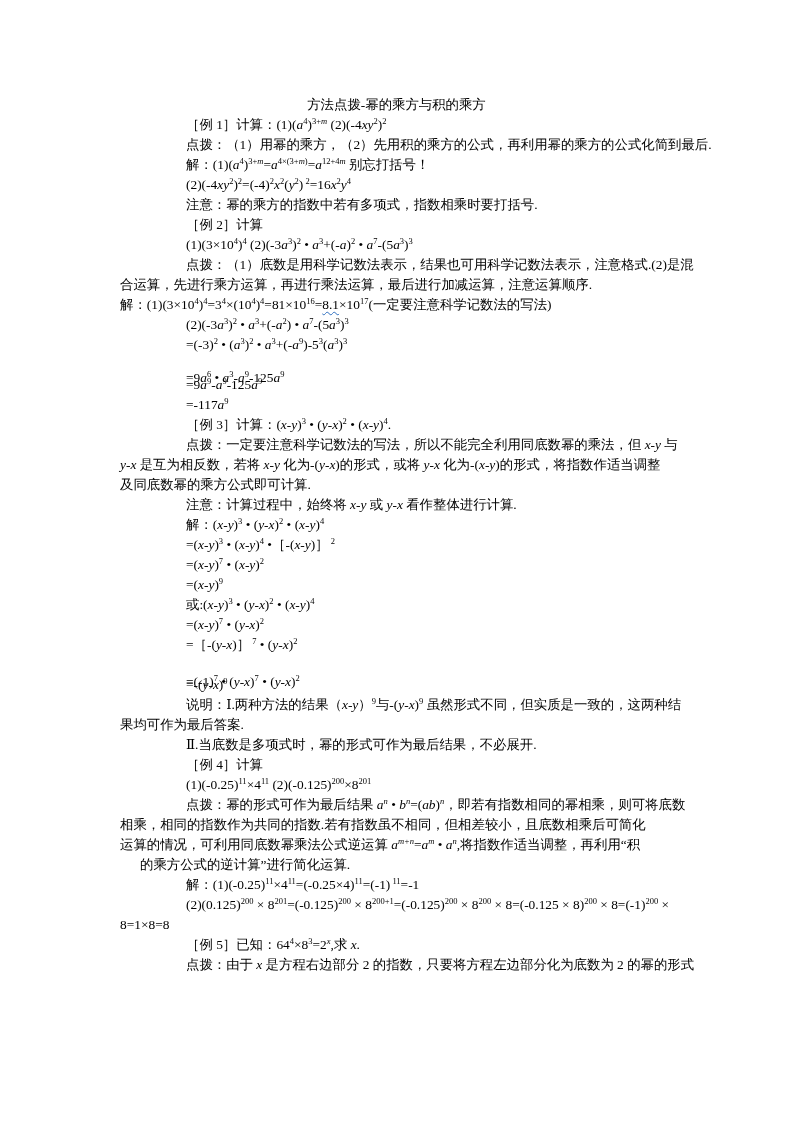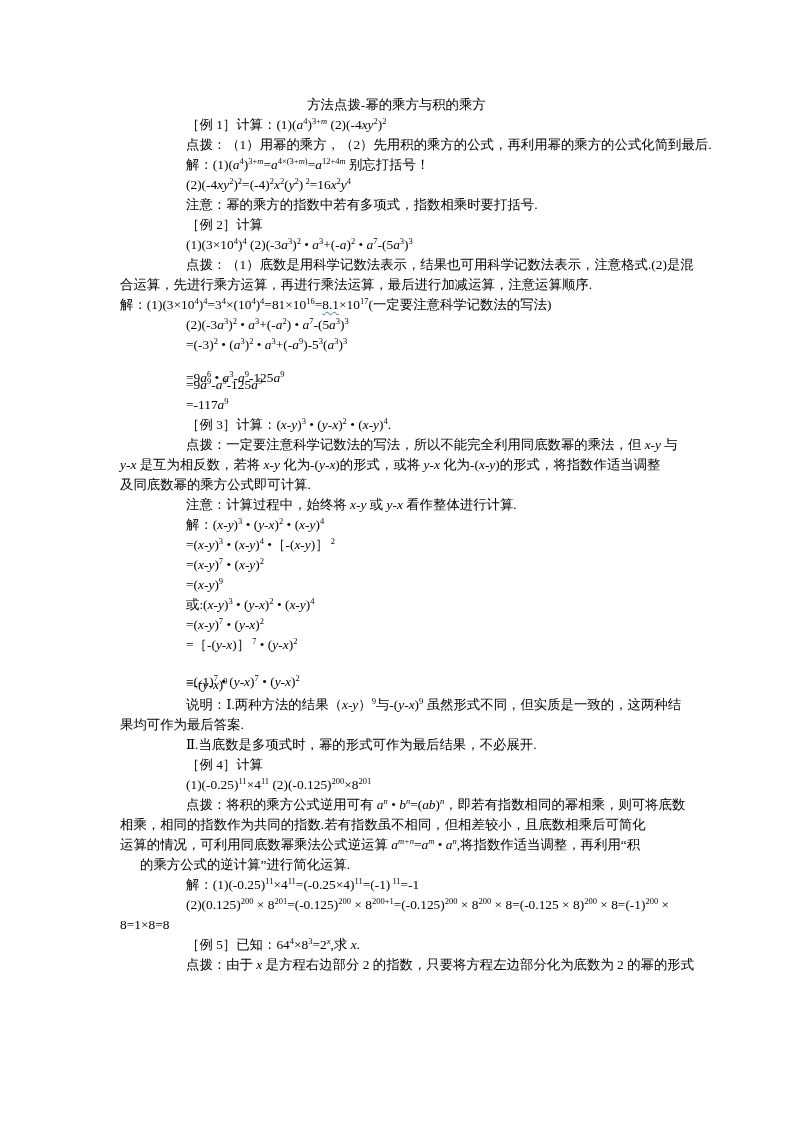--- a/index.html
+++ b/index.html
@@ -46,21 +46,21 @@
       <div class="line indent" style="top: 597px;"><span>或:(</span><i>x-y</i><span>)</span><sup>3</sup><span> • (</span><i>y-x</i><span>)</span><sup>2</sup><span> • (</span><i>x-y</i><span>)</span><sup>4</sup></div>
       <div class="line indent" style="top: 617px;"><span>=(</span><i>x-y</i><span>)</span><sup>7</sup><span> • (</span><i>y-x</i><span>)</span><sup>2</sup></div>
       <div class="line indent" style="top: 637px;"><span>=［-(</span><i>y-x</i><span>)］</span><sup> 7</sup><span> • (</span><i>y-x</i><span>)</span><sup>2</sup></div>
       <div class="line indent" style="top: 674px;"><span>=(-1)</span><sup>7</sup><span> • (</span><i>y-x</i><span>)</span><sup>7</sup><span> • (</span><i>y-x</i><span>)</span><sup>2</sup></div>
       <div class="line indent" style="top: 677px;"><span>=-(</span><i>y-x</i><span>)</span><sup>9</sup></div>
       <div class="line indent" style="top: 697px;"><span>说明：Ⅰ.两种方法的结果（</span><i>x-y</i><span>）</span><sup>9</sup><span>与-(</span><i>y-x</i><span>)</span><sup>9</sup><span> 虽然形式不同，但实质是一致的，这两种结</span></div>
       <div class="line" style="top: 717px;"><span>果均可作为最后答案.</span></div>
       <div class="line indent" style="top: 737px;"><span>Ⅱ.当底数是多项式时，幂的形式可作为最后结果，不必展开.</span></div>
       <div class="line indent" style="top: 757px;"><span>［例 4］计算</span></div>
       <div class="line indent" style="top: 777px;"><span>(1)(-0.25)</span><sup>11</sup><span>×4</span><sup>11</sup><span>      (2)(-0.125)</span><sup>200</sup><span>×8</span><sup>201</sup></div>
-      <div class="line indent" style="top: 797px;"><span>点拨：将积的乘方公式逆用可有 </span><i>a</i><sup style="font-style: italic;">n</sup><span> • </span><i>b</i><sup style="font-style: italic;">n</sup><span>=(</span><i>ab</i><span>)</span><sup style="font-style: italic;">n</sup><span>，即若有指数相同的幂相乘，则可将底数</span></div>
+      <div class="line indent" style="top: 797px;"><span>点拨：幂的形式可作为最后结果 </span><i>a</i><sup style="font-style: italic;">n</sup><span> • </span><i>b</i><sup style="font-style: italic;">n</sup><span>=(</span><i>ab</i><span>)</span><sup style="font-style: italic;">n</sup><span>，即若有指数相同的幂相乘，则可将底数</span></div>
       <div class="line" style="top: 817px;"><span>相乘，相同的指数作为共同的指数.若有指数虽不相同，但相差较小，且底数相乘后可简化</span></div>
       <div class="line" style="top: 837px;"><span>运算的情况，可利用同底数幂乘法公式逆运算 </span><i>a</i><sup style="font-style: italic;">m+n</sup><span>=</span><i>a</i><sup style="font-style: italic;">m</sup><span> • </span><i>a</i><sup style="font-style: italic;">n</sup><span>,将指数作适当调整，再利用“积</span></div>
       <div class="line" style="top: 857px; padding-left: 20px;"><span>的乘方公式的逆计算”进行简化运算.</span></div>
       <div class="line indent" style="top: 877px;"><span>解：(1)(-0.25)</span><sup>11</sup><span>×4</span><sup>11</sup><span>=(-0.25×4)</span><sup>11</sup><span>=(-1)</span><sup> 11</sup><span>=-1</span></div>
       <div class="line indent" style="top: 897px;"><span>(2)(0.125)</span><sup>200</sup><span> × 8</span><sup>201</sup><span>=(-0.125)</span><sup>200</sup><span> × 8</span><sup>200+1</sup><span>=(-0.125)</span><sup>200</sup><span> × 8</span><sup>200</sup><span> × 8=(-0.125 × 8)</span><sup>200</sup><span> × 8=(-1)</span><sup>200</sup><span> ×</span></div>
       <div class="line" style="top: 917px;"><span>8=1×8=8</span></div>
       <div class="line indent" style="top: 937px;"><span>［例 5］已知：64</span><sup>4</sup><span>×8</span><sup>3</sup><span>=2</span><sup style="font-style: italic;">x</sup><span>,求 </span><i>x</i><span>.</span></div>
       <div class="line indent" style="top: 957px;"><span>点拨：由于 </span><i>x</i><span> 是方程右边部分 2 的指数，只要将方程左边部分化为底数为 2 的幂的形式</span></div>
     </div>
 </div>

